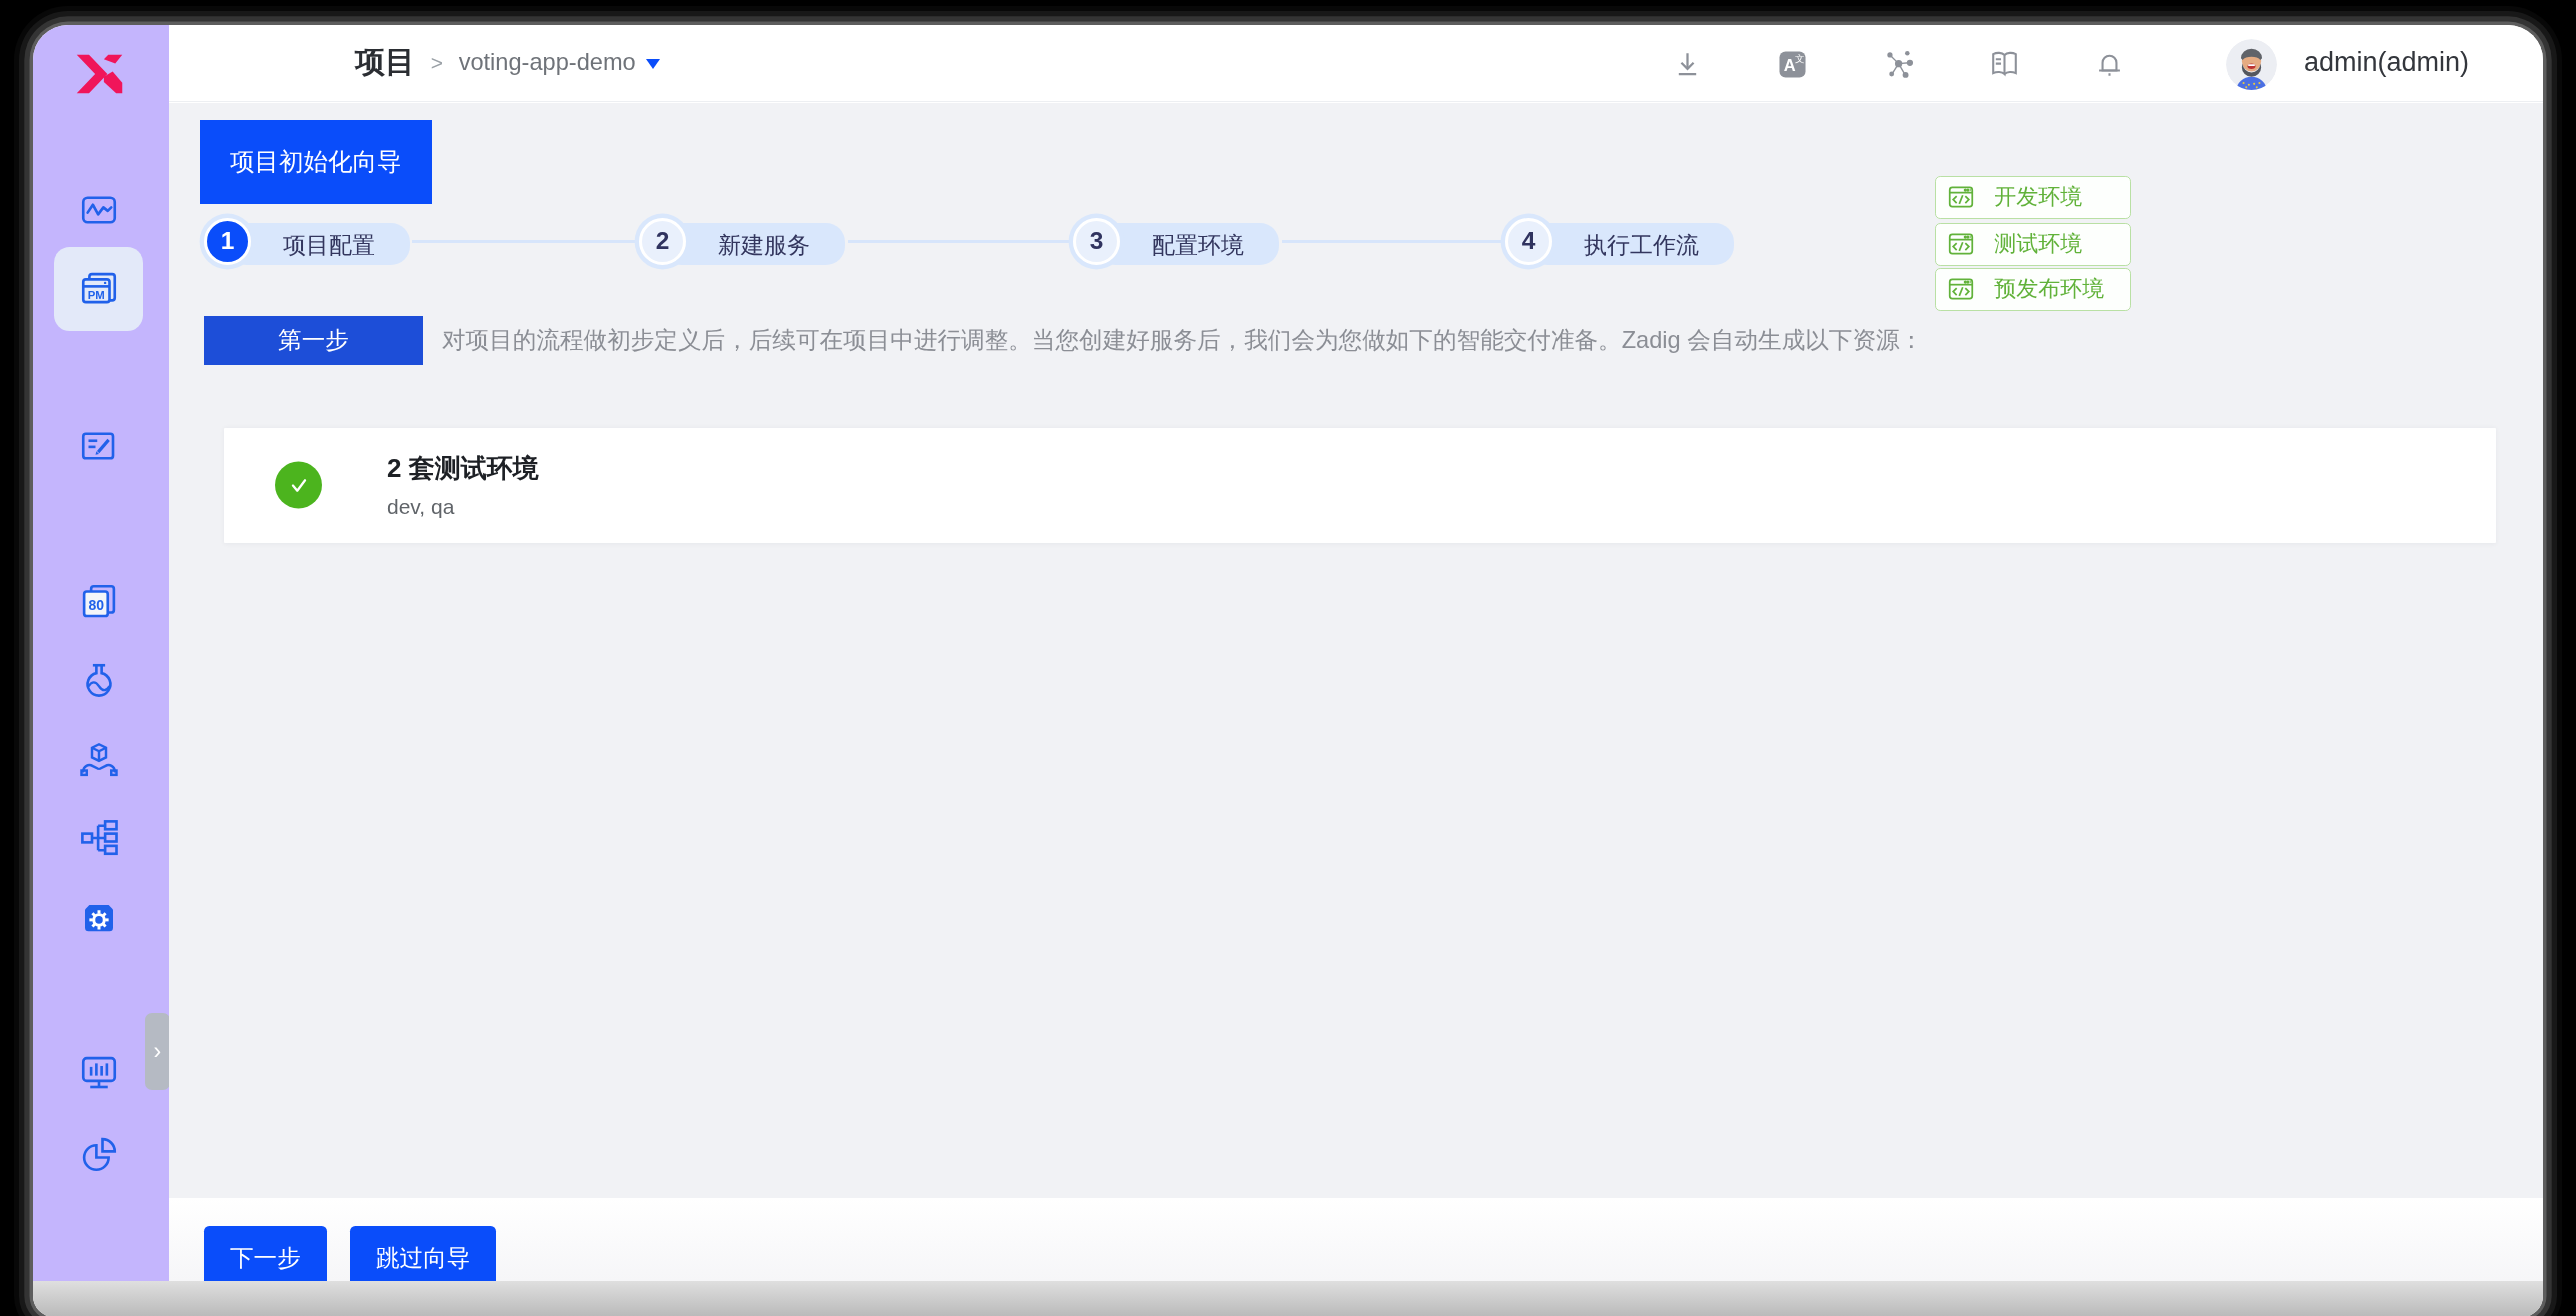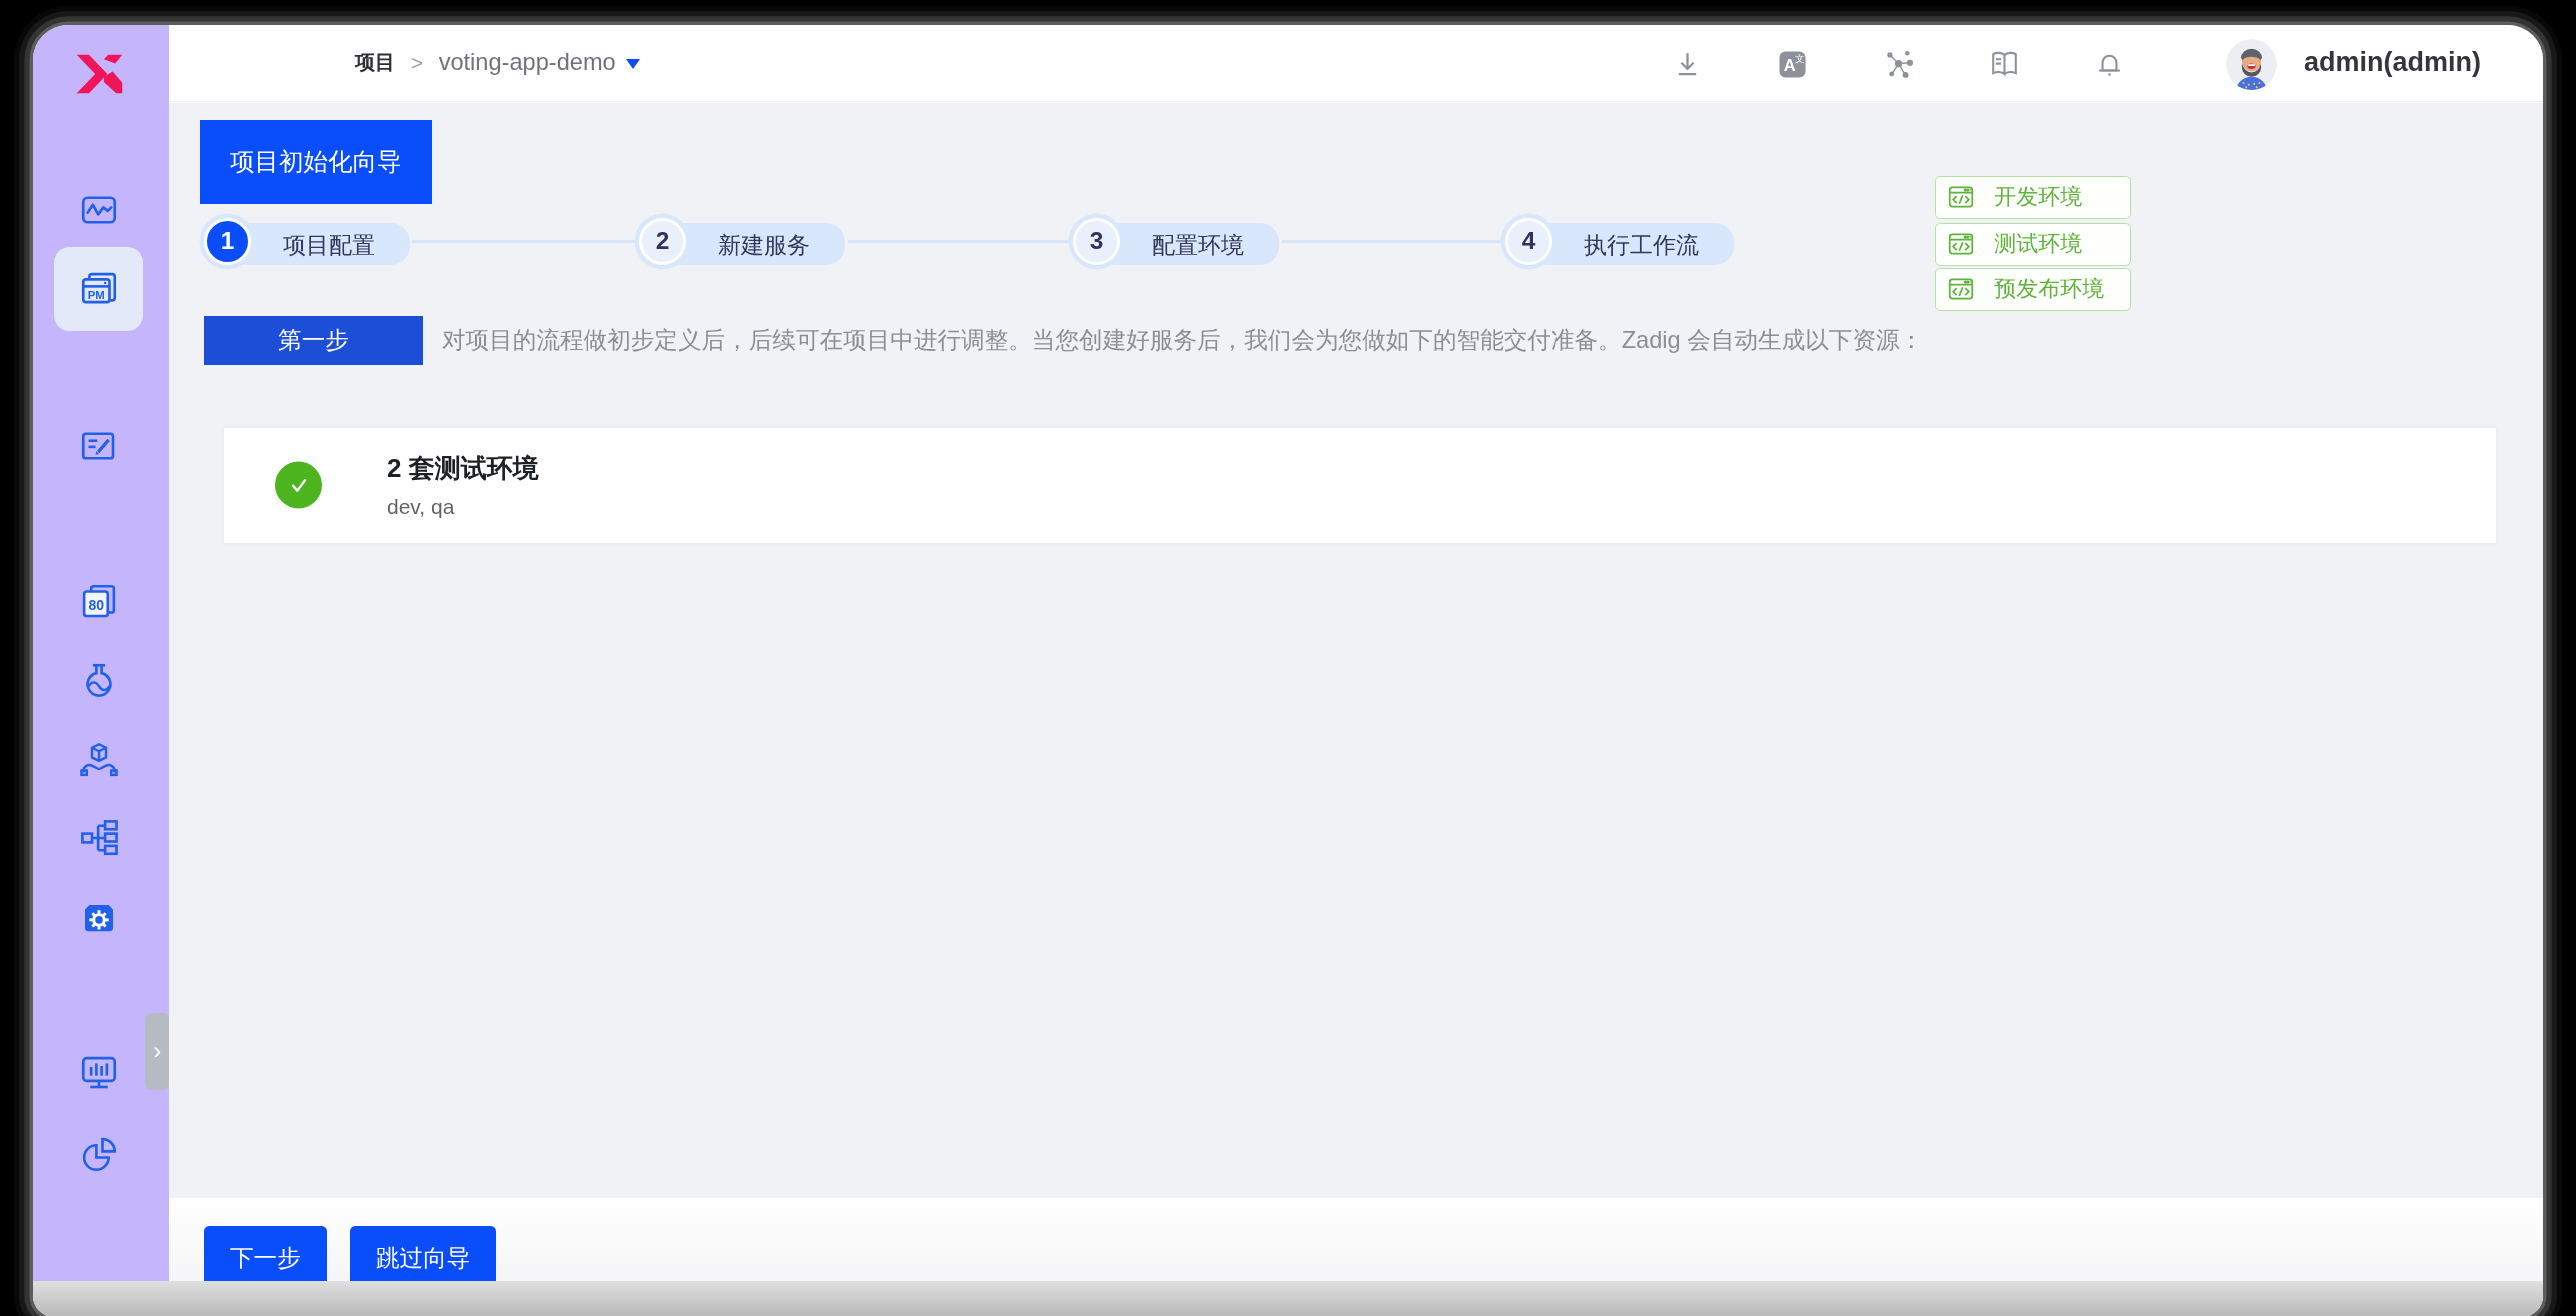--- a/index.html
+++ b/index.html
@@ -11,27 +11,27 @@
   
   .sidebar{position:absolute;left:0;top:0;width:136px;height:1257px;background:#c4b5fd;}
   .logo{position:absolute;left:41px;top:28px;width:51px;height:42px;}
   .side-icon{position:absolute;left:45px;width:42px;height:42px;cursor:pointer;}
   .active-bg{position:absolute;left:21px;top:222px;width:89px;height:84px;border-radius:15.7px;background:#e3e9f9;}
   .collapse{position:absolute;left:112px;top:988px;width:24.5px;height:77px;background:#b5bac3;border-radius:7px;
     color:#fff;display:flex;align-items:center;justify-content:center;font-size:23px;cursor:pointer;}
   
   .header{position:absolute;left:136px;top:0;right:0;height:76px;background:#fff;border-bottom:1.7px solid #edeff2;}
   .breadcrumb{position:absolute;left:186px;top:0;height:76px;display:flex;align-items:center;}
-  .bc-root{font-size:20px;color:#2b2e33;font-weight:600;}
+  .bc-root{font-size:30px;color:#2b2e33;font-weight:600;}
   .bc-sep{font-size:21px;color:#9aa0a6;margin:0 15.7px;}
   .bc-cur{font-size:23.6px;color:#6f7379;}
   .bc-caret{width:0;height:0;border-left:7.9px solid transparent;border-right:7.9px solid transparent;border-top:10.5px solid #0a4dfa;margin-left:10.5px;margin-top:3.5px;}
   .h-icon{position:absolute;top:23px;width:33px;height:33px;cursor:pointer;}
   .avatar{position:absolute;left:2057px;top:14px;width:51px;height:51px;border-radius:50%;overflow:hidden;cursor:pointer;}
-  .username{position:absolute;left:2135px;top:0;height:76px;display:flex;align-items:center;font-size:27px;color:#33363c;cursor:pointer;font-weight:bold;}
+  .username{position:absolute;left:2135px;top:0;height:76px;display:flex;align-items:center;font-size:27px;color:#33363c;cursor:pointer;}
   
   .content{position:absolute;left:136px;top:78px;right:0;height:1096px;background:#f1f2f5;}
   .banner{position:absolute;left:167px;top:95px;height:56px;padding:14px 30px;background:#0a4dfa;color:#fff;
     font-size:24.5px;display:flex;align-items:center;}
   
   .step{position:absolute;top:193px;height:47px;}
   .pill{position:absolute;left:23px;top:5.2px;height:38px;border-radius:19px;background:#d9e7fc;
     display:flex;align-items:center;padding:4px 35px 0 56px;font-size:23px;color:#33365e;white-space:nowrap;}
   .circ{position:absolute;left:0;top:0;width:47px;height:47px;border-radius:50%;border:3.5px solid #fff;box-sizing:border-box;
     display:flex;align-items:center;justify-content:center;font-size:24.5px;font-weight:bold;box-shadow:0 0 0 4.4px #d9e7fc;}

